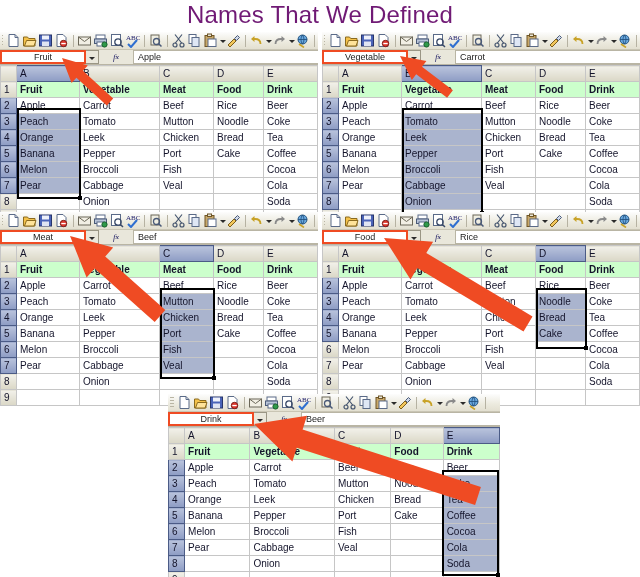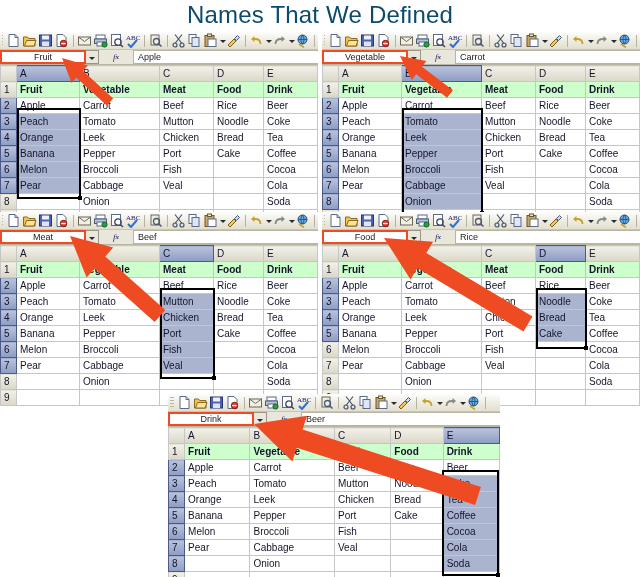--- a/index.html
+++ b/index.html
@@ -7,21 +7,21 @@
     width:640px;height:577px;
     background:#ffffff;
     font-family:"Liberation Sans", sans-serif;
     position:relative;
     overflow:hidden;
   }
   
   .title{
     position:absolute;left:0;top:0;width:640px;height:30px;
     line-height:30px;text-align:center;
-    font-size:24px;font-weight:400;color:#0c4a6e;
+    font-size:24px;font-weight:400;color:#701a75;
     letter-spacing:.2px;
   }
   
   .panel{position:absolute;background:#fca5a5;}
   
   .toolbar{
     height:18px;
     background:linear-gradient(#fdfdfd,#eceade 60%,#e3e0d1);
     border-bottom:1px solid #c9c5b4;
     display:flex;align-items:center;

